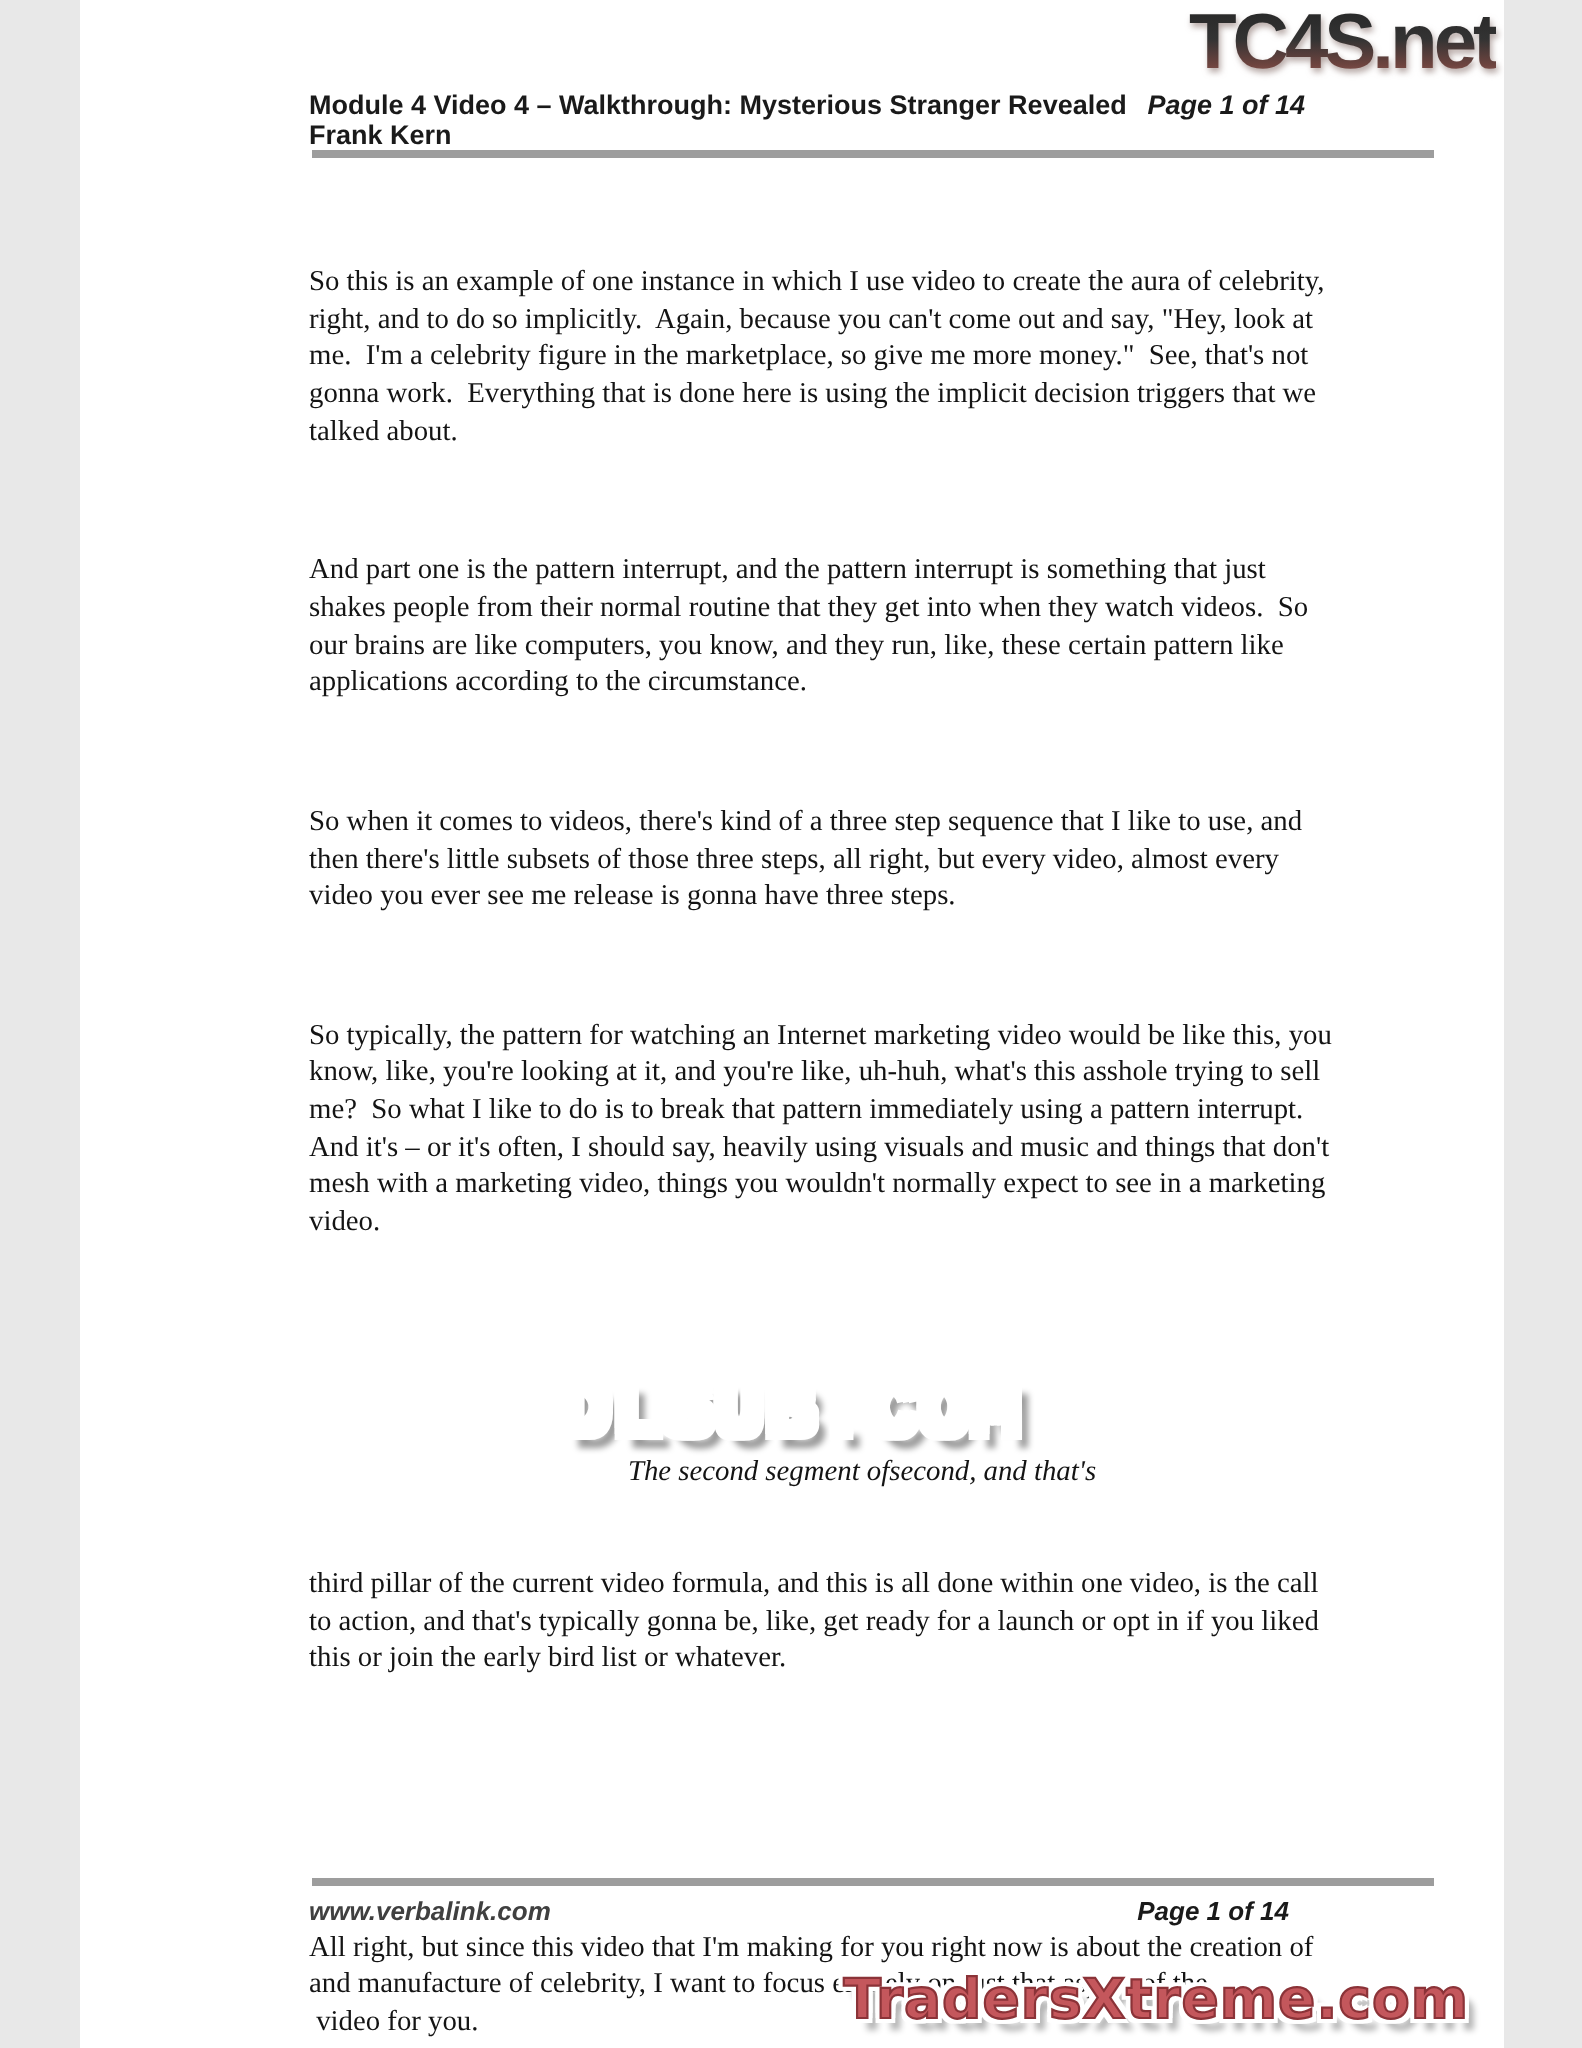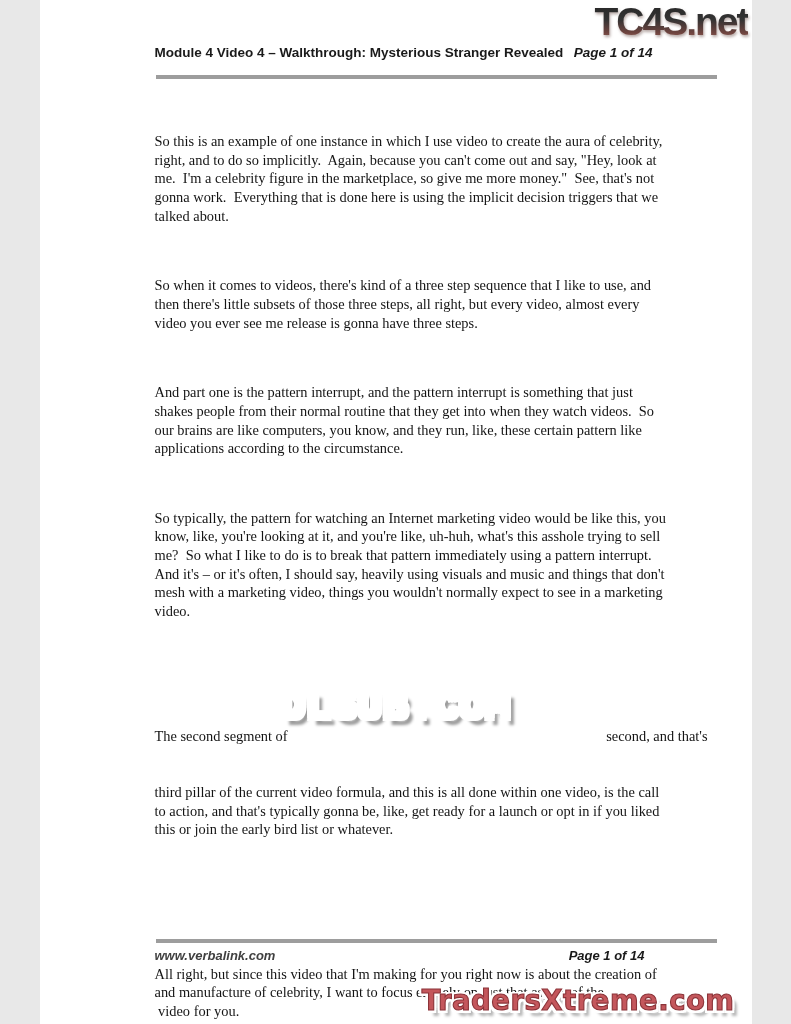--- a/index.html
+++ b/index.html
@@ -35,21 +35,21 @@
   .rule-footer{top:939px;}
 
   
   .content{
     position:absolute;top:95px;left:115px;width:562px;
     font-size:14.4px;line-height:18.6px;white-space:pre;
   }
   .para{margin:0 0 14px 0;}
   .para:last-child{margin-bottom:0;}
   .wm-para{position:relative;}
-  .split-line{display:flex;justify-content:space-between;width:553px;white-space:pre;}
+  .split-line{display:flex;justify-content:center;width:553px;white-space:pre;font-style:italic;}
 
   
   .dlsub{
     position:absolute;top:-7px;left:126px;
     font-family:Liberation Mono, monospace;font-weight:700;
     font-size:41px;letter-spacing:1px;line-height:48px;
     background:linear-gradient(to bottom,#ec6d72 0%,#e2444b 33%,#bd1a23 52%,#c32028 75%,#cd2c34 100%);
     -webkit-background-clip:text;background-clip:text;color:transparent;
     text-shadow:
       -3px -3px 0 #fff, 3px -3px 0 #fff, -3px 3px 0 #fff, 3px 3px 0 #fff,
@@ -83,28 +83,29 @@
 </style>
 </head>
 <body>
 
 <div class="page">
 
   <div class="tc4s-logo">TC4S.net</div>
 
   <div class="header-title-block">
     <div>Module 4 Video 4 – Walkthrough: Mysterious Stranger Revealed</div>
+    <div>Frank Kern</div>
   </div>
   <div class="header-page">Page 1 of 14</div>
   <div class="rule rule-header"></div>
 
   <div class="content">
     <div class="para">So this is an example of one instance in which I use video to create the aura of celebrity,<br>right, and to do so implicitly.  Again, because you can't come out and say, "Hey, look at<br>me.  I'm a celebrity figure in the marketplace, so give me more money."  See, that's not<br>gonna work.  Everything that is done here is using the implicit decision triggers that we<br>talked about.</div>
+    <div class="para">And part one is the pattern interrupt, and the pattern interrupt is something that just<br>shakes people from their normal routine that they get into when they watch videos.  So<br>our brains are like computers, you know, and they run, like, these certain pattern like<br>applications according to the circumstance.</div>
     <div class="para">So when it comes to videos, there's kind of a three step sequence that I like to use, and<br>then there's little subsets of those three steps, all right, but every video, almost every<br>video you ever see me release is gonna have three steps.</div>
-    <div class="para">And part one is the pattern interrupt, and the pattern interrupt is something that just<br>shakes people from their normal routine that they get into when they watch videos.  So<br>our brains are like computers, you know, and they run, like, these certain pattern like<br>applications according to the circumstance.</div>
     <div class="para">So typically, the pattern for watching an Internet marketing video would be like this, you<br>know, like, you're looking at it, and you're like, uh-huh, what's this asshole trying to sell<br>me?  So what I like to do is to break that pattern immediately using a pattern interrupt.<br>And it's – or it's often, I should say, heavily using visuals and music and things that don't<br>mesh with a marketing video, things you wouldn't normally expect to see in a marketing<br>video.</div>
 
     <div class="para wm-para">
       <div class="split-line">
         <span>The second segment of</span>
         <span>second, and that's</span>
       </div>
       <div>third pillar of the current video formula, and this is all done within one video, is the call<br>to action, and that's typically gonna be, like, get ready for a launch or opt in if you liked<br>this or join the early bird list or whatever.</div>
       <div class="dlsub">DLSUB.COM</div>
     </div>

